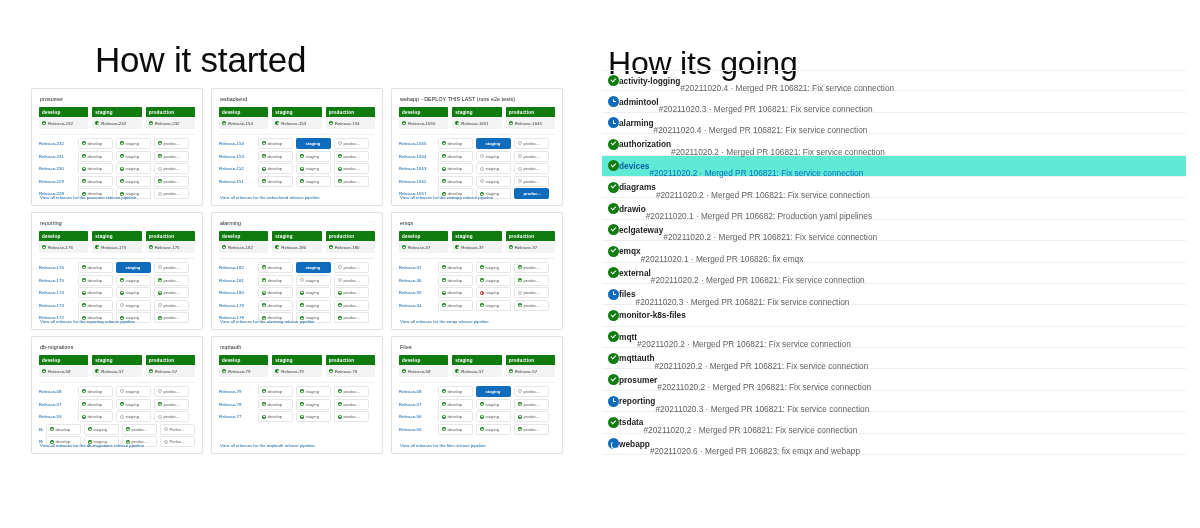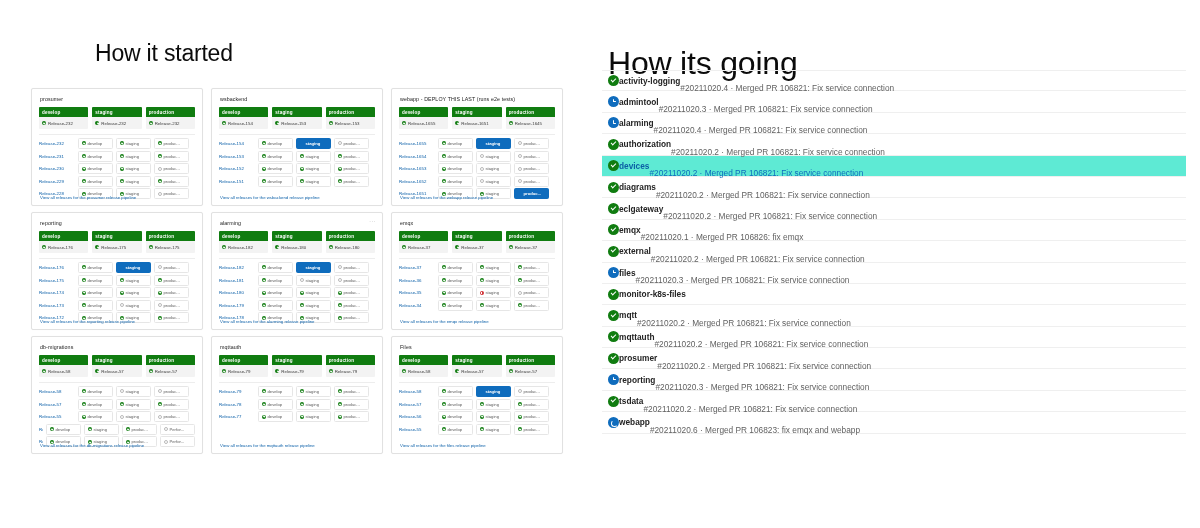--- a/index.html
+++ b/index.html
@@ -11,21 +11,21 @@
     font-family: "Liberation Sans", sans-serif;
     overflow: hidden;
   }
   .page { position: relative; width: 1200px; height: 528px; display: flex; }
 
   
   .left-pane  { width: 588px; position: relative; }
   .right-pane { width: 612px; position: relative; }
 
   .big-title {
-    font-size: 23px;
+    font-size: 35px;
     font-weight: 400;
     color: #0b0b0b;
     letter-spacing: -0.2px;
     line-height: 1;
   }
   .left-title  { position: absolute; left: 95px;  top: 42px; }
   .right-title { position: absolute; left: 20px;  top: 23px; font-size: 32px; margin-top: 24px; }
 
   .cards-grid {
     position: absolute;
@@ -1122,20 +1122,27 @@
           <span class="ricon succeeded">
             <span class="circ"></span>
           </span>
           <span class="run-name">diagrams</span>
           <span class="run-meta">#20211020.2 · Merged PR 106821: Fix service connection</span>
         </div>
         <div class="run-row">
           <span class="ricon succeeded">
             <span class="circ"></span>
           </span>
+          <span class="run-name">drawio</span>
+          <span class="run-meta">#20211020.1 · Merged PR 106682: Production yaml pipelines</span>
+        </div>
+        <div class="run-row">
+          <span class="ricon succeeded">
+            <span class="circ"></span>
+          </span>
           <span class="run-name">eclgateway</span>
           <span class="run-meta">#20211020.2 · Merged PR 106821: Fix service connection</span>
         </div>
         <div class="run-row">
           <span class="ricon succeeded">
             <span class="circ"></span>
           </span>
           <span class="run-name">emqx</span>
           <span class="run-meta">#20211020.1 · Merged PR 106826: fix emqx</span>
         </div>

